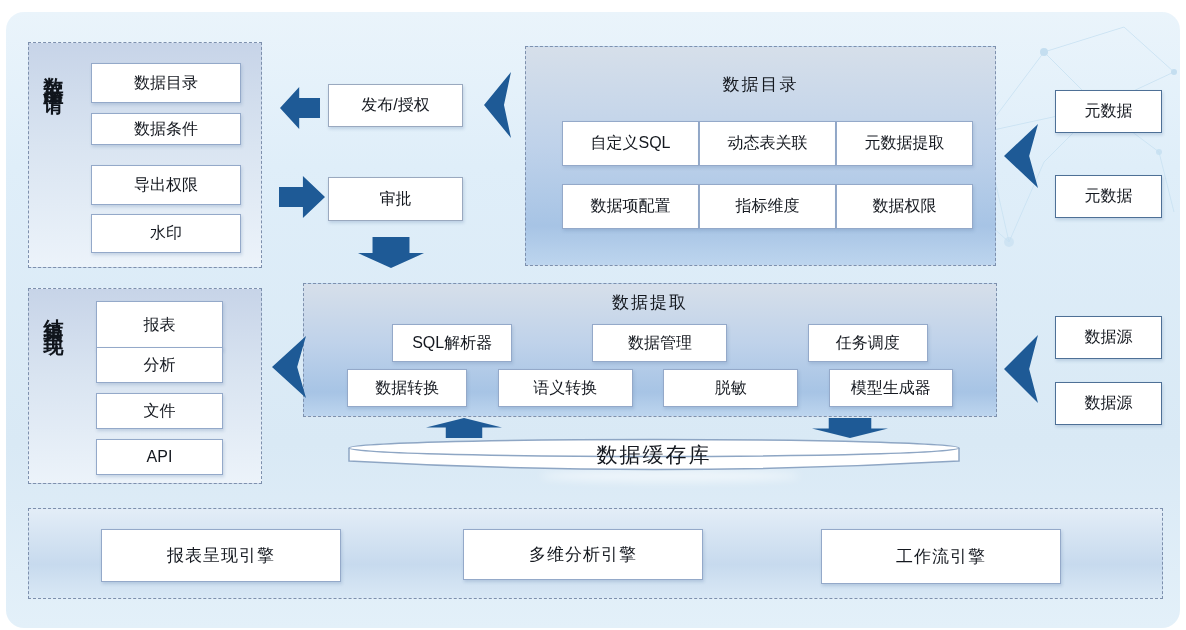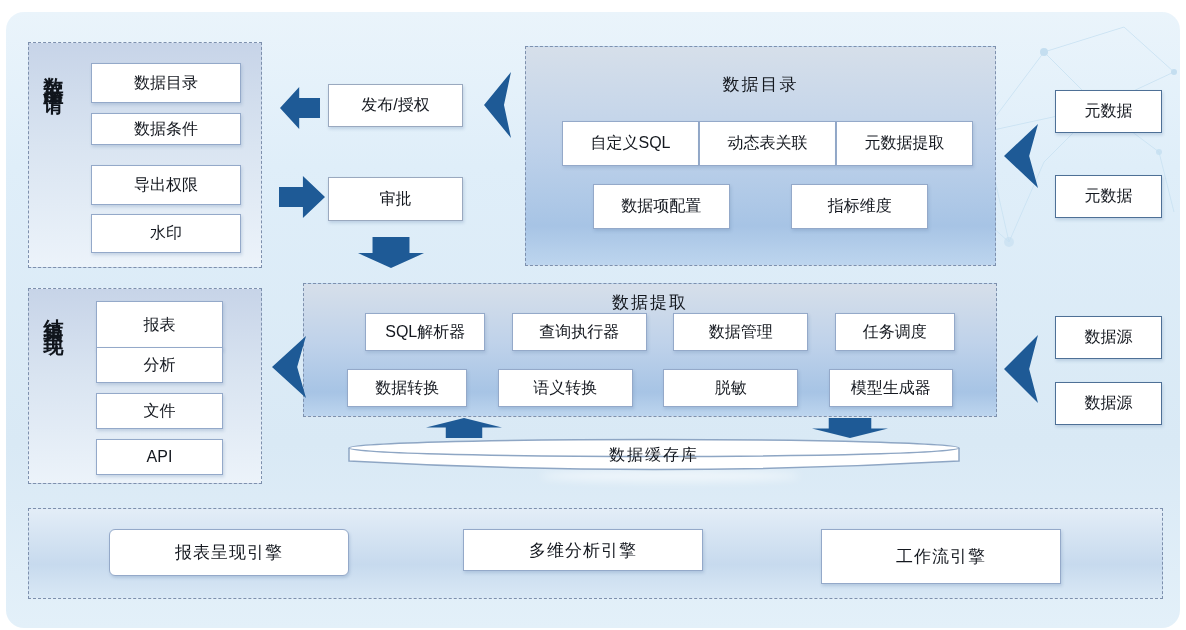--- a/index.html
+++ b/index.html
@@ -41,21 +41,21 @@
   }
   
   .arrow{position:absolute;background:#1e5a96;}
   .ar-left {clip-path:polygon(100% 26%,48% 26%,48% 0,0 50%,48% 100%,48% 74%,100% 74%);}
   .ar-right{clip-path:polygon(0 26%,52% 26%,52% 0,100% 50%,52% 100%,52% 74%,0 74%);}
   .ar-down {clip-path:polygon(22% 0,78% 0,78% 52%,100% 52%,50% 100%,0 52%,22% 52%);}
   .ar-up   {clip-path:polygon(50% 0,100% 48%,74% 48%,74% 100%,26% 100%,26% 48%,0 48%);}
   .chev    {clip-path:polygon(0 50%,100% 0,74% 50%,100% 100%);}
   
   .cyl{position:absolute;left:346px;top:437px;width:616px;height:36px;}
-  .cyl-label{position:absolute;left:0;right:0;top:0;bottom:0;display:flex;align-items:center;justify-content:center;font-size:16px;letter-spacing:2px;}
+  .cyl-label{position:absolute;left:0;right:0;top:0;bottom:0;display:flex;align-items:center;justify-content:center;font-size:21px;letter-spacing:2px;}
   .net{position:absolute;right:0;top:12px;pointer-events:none;}
 </style>
 </head>
 <body>
 
 <div id="canvas">
 
   <div class="panel"></div>
   <div class="streak" style="left:40px;top:250px;width:220px;height:10px;"></div>
   <div class="streak" style="left:540px;top:470px;width:260px;height:12px;"></div>
@@ -105,28 +105,28 @@
   <div class="group g-blue" style="left:525px;top:46px;width:471px;height:220px;">
     <div class="gtitle" style="top:26px;">数据目录</div>
     <div class="row" style="top:74px;">
       <div class="rbox" style="width:137px;height:45px;">自定义SQL</div>
       <div class="rbox" style="width:137px;height:45px;">动态表关联</div>
       <div class="rbox" style="width:137px;height:45px;">元数据提取</div>
     </div>
     <div class="row" style="top:137px;">
       <div class="rbox" style="width:137px;height:45px;">数据项配置</div>
       <div class="rbox" style="width:137px;height:45px;">指标维度</div>
+      <div class="rbox" style="width:137px;height:45px;">数据权限</div>
     </div>
   </div>
 
   <div class="group g-blue" style="left:303px;top:283px;width:694px;height:134px;">
     <div class="gtitle" style="top:7px;">数据提取</div>
-    <div class="row" style="top:29px;padding:0 28px;margin-left:20px;">
+    <div class="row" style="top:40px;padding:0 28px;margin-left:20px;">
       <div class="rbox" style="width:120px;height:38px;">SQL解析器</div>
-      <div class="rbox" style="width:135px;height:38px;">查询执行器</div>
       <div class="rbox" style="width:135px;height:38px;">数据管理</div>
       <div class="rbox" style="width:120px;height:38px;">任务调度</div>
     </div>
     <div class="row" style="top:85px;padding:0 28px;">
       <div class="rbox" style="width:120px;height:38px;">数据转换</div>
       <div class="rbox" style="width:135px;height:38px;">语义转换</div>
       <div class="rbox" style="width:135px;height:38px;">脱敏</div>
       <div class="rbox" style="width:124px;height:38px;">模型生成器</div>
     </div>
   </div>
@@ -146,18 +146,18 @@
 
   <div class="cyl">
     <svg width="616" height="36" viewBox="0 0 616 36">
       <path d="M3,11 L3,24 Q308,41 613,24 L613,11" fill="#ffffff" stroke="#8ea6c4" stroke-width="1.5"></path>
       <ellipse cx="308" cy="11" rx="305" ry="8.5" fill="#ffffff" stroke="#8ea6c4" stroke-width="1.5"></ellipse>
     </svg>
     <div class="cyl-label">数据缓存库</div>
   </div>
 
   <div class="group g-bottom" style="left:28px;top:508px;width:1135px;height:91px;">
-    <div class="box engine" style="left:80px;top:20px;width:240px;height:47px;border-radius:6px;">报表呈现引擎</div>
-    <div class="box engine" style="left:434px;top:20px;width:240px;height:42px;">多维分析引擎</div>
+    <div class="box engine" style="left:72px;top:20px;width:240px;height:53px;">报表呈现引擎</div>
+    <div class="box engine" style="left:434px;top:20px;width:240px;height:51px;">多维分析引擎</div>
     <div class="box engine" style="left:792px;top:20px;width:240px;height:55px;">工作流引擎</div>
   </div>
 
 </div>
 
 </body></html>

